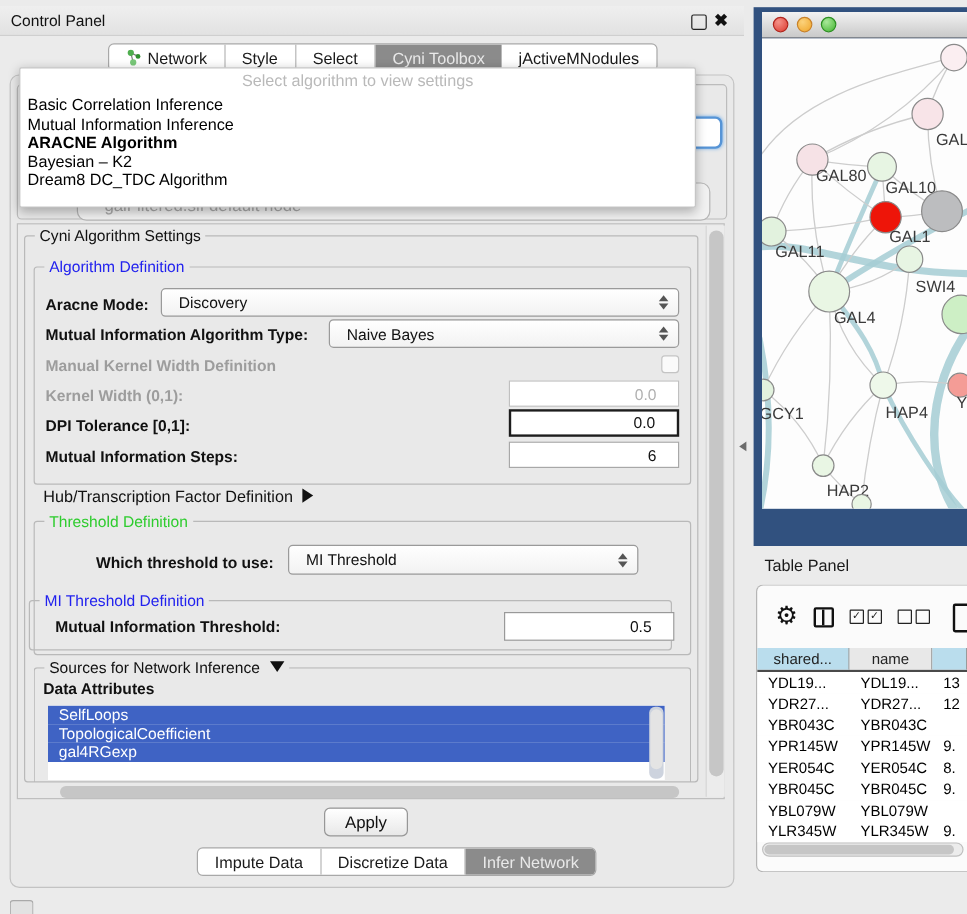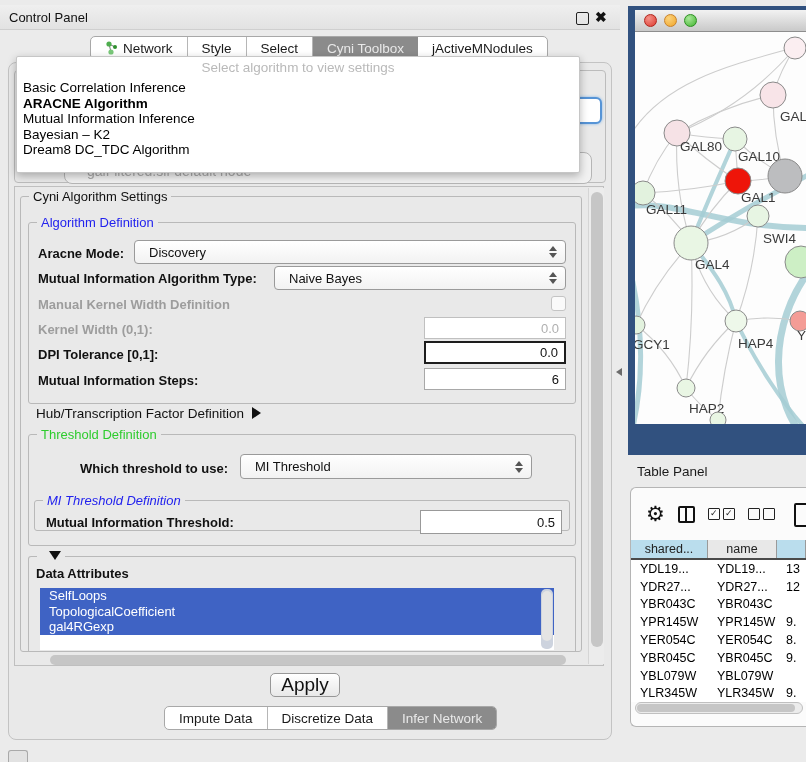--- a/index.html
+++ b/index.html
@@ -37,32 +37,32 @@
   .green-title{color:#2ecc2e;}
   .lbl{font-weight:bold;font-size:13px;white-space:nowrap;}
   .lbl.dis{color:#9d9d9d;}
   .combo{border:1px solid #9a9a9a;border-radius:4px;background:linear-gradient(#ffffff,#f2f2f2);
          display:flex;align-items:center;padding-left:14px;box-sizing:border-box;font-size:13px;}
   .spin{position:absolute;right:7px;top:50%;margin-top:-7px;width:9px;height:14px;}
   .spin i{position:absolute;left:0;width:0;height:0;border-left:4.5px solid transparent;border-right:4.5px solid transparent;}
   .spin .up{top:1px;border-bottom:5px solid #555;}
   .spin .dn{bottom:1px;border-top:5px solid #555;}
   .field{background:#fff;display:flex;align-items:center;justify-content:flex-end;
-         padding-right:6px;box-sizing:border-box;font-size:13px;}
+         padding-right:18px;box-sizing:border-box;font-size:13px;}
   .checkbox{width:15px;height:15px;border:1px solid #c4c4c4;border-radius:3px;background:#fafafa;box-sizing:border-box;}
   .tri-right{display:inline-block;width:0;height:0;border-top:6px solid transparent;border-bottom:6px solid transparent;
              border-left:9px solid #111;margin-left:8px;vertical-align:-1px;}
   .tri-down{display:inline-block;width:0;height:0;border-left:6px solid transparent;border-right:6px solid transparent;
             border-top:9px solid #111;margin-left:8px;vertical-align:1px;}
   .attr-list{background:#fff;overflow:hidden;}
   .attr-row{height:15.5px;line-height:15.5px;color:#fff;background:#3f63c4;padding-left:9px;font-size:13px;}
   .vscroll{background:#ececec;border-left:1px solid #d5d5d5;}
   .thumb{background:#c6c6c6;border-radius:6px;}
   .apply-btn{border:1px solid #979797;border-radius:5px;background:linear-gradient(#ffffff,#e8e8e8);
-             display:flex;align-items:center;justify-content:center;font-size:19px;box-sizing:border-box;}
+             display:flex;align-items:center;justify-content:center;font-size:14px;box-sizing:border-box;}
   .corner-icon{left:8px;top:750px;width:18px;height:12px;border:1px solid #a9a9a9;border-bottom:none;
                border-radius:3px 3px 0 0;background:#e2e2e2;}
   .divider-arrow{left:616px;top:368px;width:0;height:0;border-top:4px solid transparent;
                  border-bottom:4px solid transparent;border-right:6px solid #6b6b6b;}
   
   .net-frame{left:628px;top:6px;width:178px;height:449px;background:#31517f;}
   .net-titlebar{left:635px;top:10px;width:171px;height:22px;background:linear-gradient(#f2f2f2,#c9c9c9);
                 border-bottom:1px solid #8e8e8e;display:flex;align-items:center;gap:7px;padding-left:9px;box-sizing:border-box;}
   .light{width:13px;height:13px;border-radius:50%;box-sizing:border-box;}
   .light.red{background:radial-gradient(circle at 35% 30%,#f49289,#dd3b30);border:1px solid #b0251d;}
@@ -134,22 +134,22 @@
   <div class="abs hidden-group"></div>
   <div class="abs hidden-combo">
     <span>galFiltered.sif default node</span>
   </div>
   <div class="abs focus-combo"></div>
 
   <div class="abs popup">
     <div class="ph">Select algorithm to view settings</div>
     <div id="algo-items">
         <div class="item">Basic Correlation Inference</div>
+        <div class="item">Mutual Information Inference</div>
         <div class="item bold">ARACNE Algorithm</div>
-        <div class="item">Mutual Information Inference</div>
         <div class="item">Bayesian – K2</div>
         <div class="item">Dream8 DC_TDC Algorithm</div>
       </div>
   </div>
 
   <div class="abs settings-panel"></div>
   <div class="abs vscroll" style="left:588px;top:188px;width:15px;height:476px;">
     <div class="thumb" style="position:absolute;left:1.5px;top:4px;width:12px;height:455px;"></div>
   </div>
 
@@ -199,30 +199,30 @@
     <span class="group-title green-title">Threshold Definition</span>
   </div>
   <span class="abs lbl" style="left:80px;top:461px;">Which threshold to use:</span>
   <div class="abs combo" style="left:240px;top:454px;width:292px;height:25px;">
     <span>MI Threshold</span>
     <span class="spin">
         <i class="up"></i>
         <i class="dn"></i>
       </span>
   </div>
-  <div class="abs group" style="left:34px;top:500px;width:536px;height:31px;font-style:italic;">
+  <div class="abs group" style="left:24px;top:500px;width:536px;height:42px;">
     <span class="group-title blue-title">MI Threshold Definition</span>
   </div>
   <span class="abs lbl" style="left:46px;top:515px;">Mutual Information Threshold:</span>
   <div class="abs field" style="left:420px;top:510px;width:142px;height:24px;border:1px solid #999;">
     <span>0.5</span>
   </div>
 
   <div class="abs group" style="left:28px;top:556px;width:548px;height:96px;border-bottom:none;border-radius:3px 3px 0 0;">
-    <span class="group-title"><span class="tri-down" style="border-top-color:#111;"></span></span>
+    <span class="group-title"><span>Sources for Network Inference</span><span class="tri-down" style="border-top-color:#111;"></span></span>
   </div>
   <span class="abs lbl" style="left:36px;top:566px;">Data Attributes</span>
   <div class="abs attr-list" style="left:40px;top:588px;width:514px;height:62px;" id="attr-list">
       <div class="attr-row">SelfLoops</div>
       <div class="attr-row">TopologicalCoefficient</div>
       <div class="attr-row">gal4RGexp</div>
     </div>
   <div class="abs" style="left:541px;top:589px;width:12px;height:60px;background:#cdd3de;border-radius:5px;">
     <div style="position:absolute;left:1px;top:2px;width:10px;height:50px;background:#e4e4e4;border-radius:5px;"></div>
   </div>

